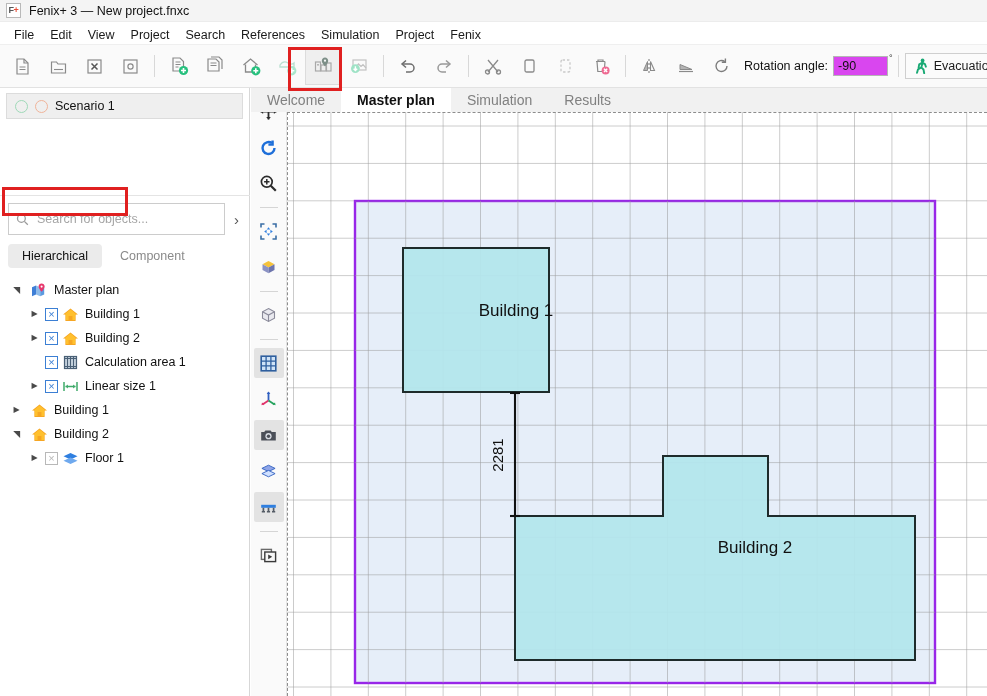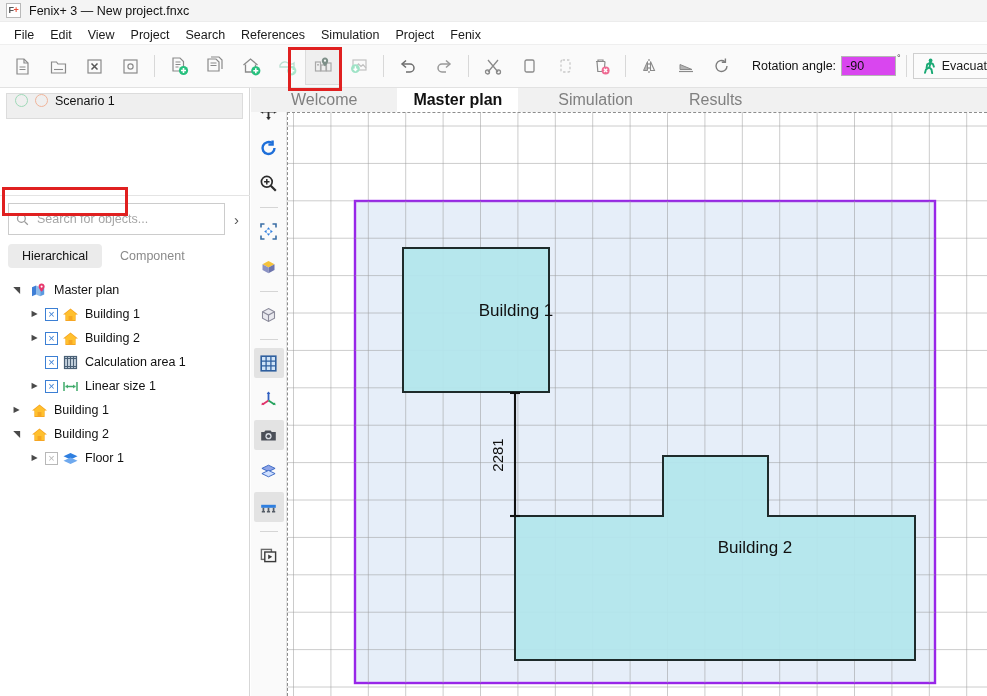--- a/index.html
+++ b/index.html
@@ -50,21 +50,21 @@
     background: #fafafa;
     border-bottom: 1px solid #e2e2e2;
     display: flex; align-items: center; padding-left: 4px;
   }
   .tb-btn {
     width: 36px; height: 38px; display: flex; align-items: center; justify-content: center;
     position: relative; cursor: default; flex: 0 0 auto;
   }
   .tb-btn.pressed { background: #efefef; border: 1px solid #dcdcdc; }
   .tb-sep { width: 1px; height: 22px; background: #d8d8d8; margin: 0 6px; flex: 0 0 auto; }
-  .tb-label { font-size: 12.5px; color: #111; margin: 0 5px 0 12px; white-space: nowrap; }
+  .tb-label { font-size: 12.5px; color: #111; margin: 0 5px 0 4px; white-space: nowrap; }
   .tb-input {
     width: 55px; height: 20px; border: 1px solid #b5b5b5; background: #d946ef;
     font-family: "Liberation Sans", sans-serif; font-size: 12.5px; color: #111;
     padding: 0 4px; outline: none;
   }
   .deg-mark { font-size: 9px; color: #333; position: relative; top: -8px; left: 1px; }
   .tb-wide-btn {
     height: 26px; border: 1px solid #cfcfcf; background: #fbfbfb;
     display: flex; align-items: center; gap: 5px; padding: 0 8px; white-space: nowrap;
     font-size: 12.5px;
@@ -74,21 +74,21 @@
     position: absolute; border: 3px solid #e02020; pointer-events: none; z-index: 40;
   }
 
   
   .leftpanel {
     position: absolute; left: 0; top: 88px; width: 250px; height: 608px;
     background: #ffffff; border-right: 1px solid #d7d7d7;
   }
   .scenario-row {
     margin: 5px 6px 0 6px; height: 26px; background: #efefef; border: 1px solid #dcdcdc;
-    display: flex; align-items: flex-start; gap: 7px; padding-left: 8px;
+    display: flex; align-items: center; gap: 7px; padding-left: 8px;
   }
   .ring { width: 13px; height: 13px; border-radius: 50%; border: 1.6px solid #9fd9b8; }
   .ring.orange { border-color: #f0b49a; }
   .scenario-label { font-size: 12.5px; color: #111; }
 
   .panel-divider { position: absolute; left: 0; top: 107px; width: 250px; height: 1px; background: #e4e4e4; }
 
   .search-row {
     position: absolute; left: 0; top: 115px; width: 250px; height: 32px;
     display: flex; align-items: center; padding: 0 8px; gap: 6px;
@@ -146,21 +146,21 @@
   .v-btn.active { background: #e3e3e3; }
   .v-sep { width: 18px; height: 1px; background: #d5d5d5; margin: 3px 0 8px 0; }
 
   
   .doctabs {
     position: absolute; left: 251px; top: 88px; width: 736px; height: 24px;
     background: #f1f1f1; display: flex; align-items: flex-end; z-index: 10;
   }
   .doctab {
     height: 24px; padding: 0 16px; display: flex; align-items: center;
-    font-size: 16px; color: #808080; background: #f1f1f1; margin-left: 24px;
+    font-size: 14px; color: #808080; background: #f1f1f1;
   }
   .doctab.active {
     background: #ffffff; color: #111; font-weight: 700;
   }
 
   
   .canvas-wrap {
     position: absolute; left: 287px; top: 112px; width: 700px; height: 584px;
     background: #ffffff; overflow: hidden;
   }

